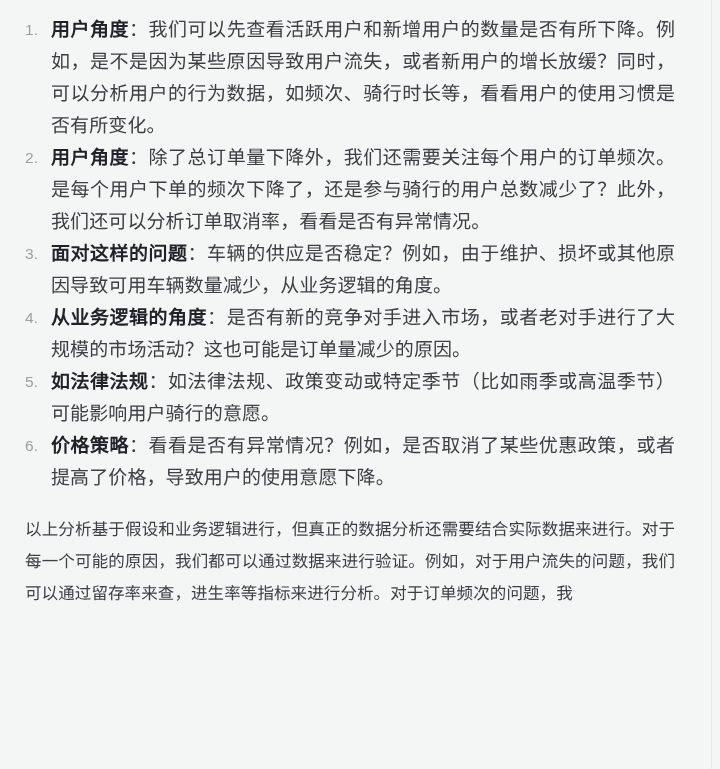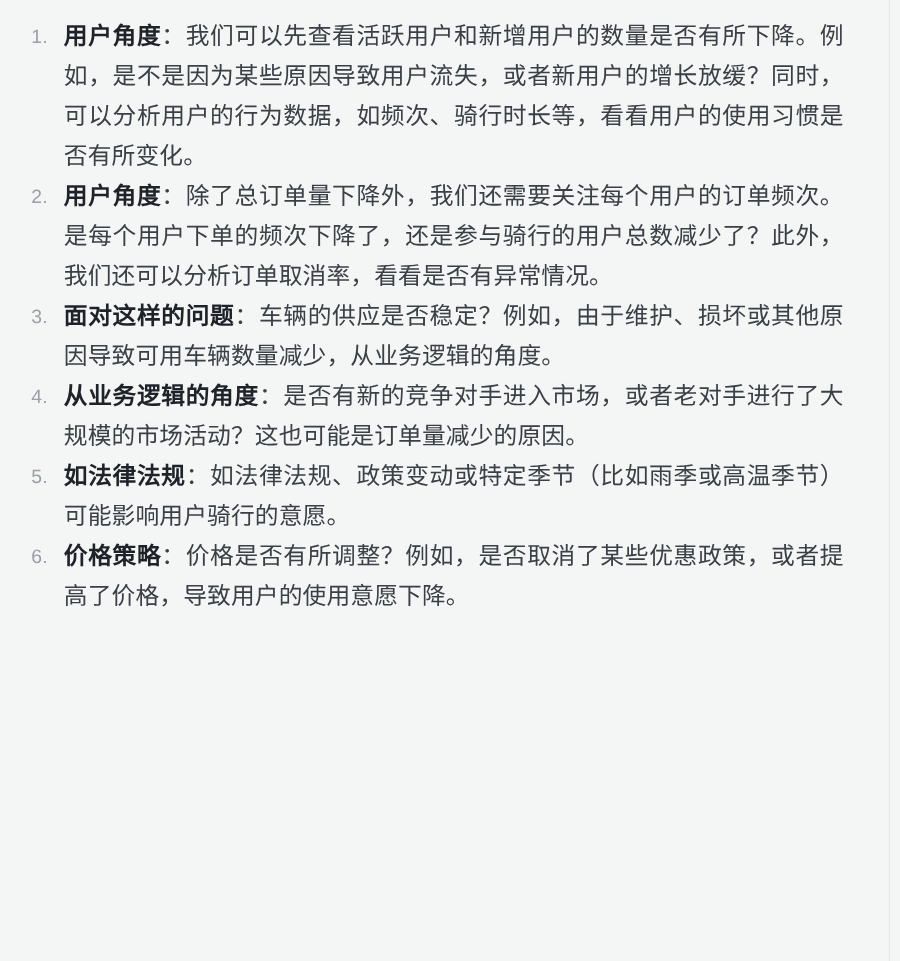--- a/index.html
+++ b/index.html
@@ -131,24 +131,25 @@
 
       <li class="list-item">
         <span class="item-term">从业务逻辑的角度</span><span class="item-sep">：</span><span class="item-body">是否有新的竞争对手进入市场，或者老对手进行了大规模的市场活动？这也可能是订单量减少的原因。</span>
       </li>
 
       <li class="list-item">
         <span class="item-term">如法律法规</span><span class="item-sep">：</span><span class="item-body">如法律法规、政策变动或特定季节（比如雨季或高温季节）可能影响用户骑行的意愿。</span>
       </li>
 
       <li class="list-item">
-        <span class="item-term">价格策略</span><span class="item-sep">：</span><span class="item-body">价格是否有所调整？例如，是否取消了某些优惠政策，或者提高了价格，导致用户的使用意愿下降。</span>
+        <span class="item-term">价格策略</span><span class="item-sep">：</span><span class="item-body">看看是否有异常情况？例如，是否取消了某些优惠政策，或者提高了价格，导致用户的使用意愿下降。</span>
       </li>
 
     </ol>
 
+    <p class="para">以上分析基于假设和业务逻辑进行，但真正的数据分析还需要结合实际数据来进行。对于每一个可能的原因，我们都可以通过数据来进行验证。例如，对于用户流失的问题，我们可以通过留存率来查，进生率等指标来进行分析。对于订单频次的问题，我</p>
 
   </div>
 
   <div class="scroll-rail"></div>
   <div class="clip-guard"></div>
 
 </div>
 
 </body></html>

